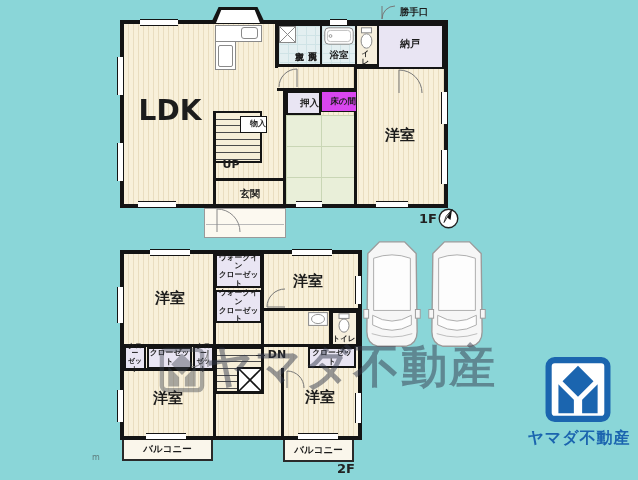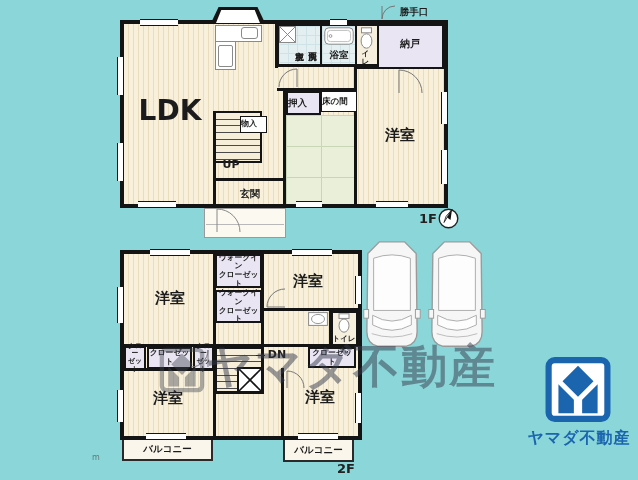--- a/index.html
+++ b/index.html
@@ -15,21 +15,21 @@
     linear-gradient(#c9d6b5 1px,transparent 1px),
     linear-gradient(90deg,#c9d6b5 1px,transparent 1px),#e9efd9;
     background-size:35px 31px;}
   .wet{background:
     linear-gradient(#cfe3e6 1px,transparent 1px),
     linear-gradient(90deg,#cfe3e6 1px,transparent 1px),#e3eff1;
     background-size:9px 9px;}
   .lav{background:#e9e5f3;}
 
   .box{position:absolute;border:2.5px solid #141414;box-sizing:border-box;
-    display:flex;align-items:center;justify-content:flex-start;
+    display:flex;align-items:center;justify-content:flex-end;
     font-weight:700;color:#1c1c1c;white-space:pre-line;text-align:center;line-height:1.12;}
   .lbl{position:absolute;font-weight:700;color:#1c1c1c;text-align:center;
     white-space:pre-line;line-height:1.15;display:flex;align-items:center;justify-content:center;}
   .vtext{writing-mode:vertical-rl;text-orientation:upright;letter-spacing:0px;}
 
   .win-h{position:absolute;background:#fff;border-top:1.4px solid #141414;border-bottom:1.4px solid #141414;box-sizing:border-box;z-index:6;}
   .win-v{position:absolute;background:#fff;border-left:1.4px solid #141414;border-right:1.4px solid #141414;box-sizing:border-box;z-index:6;}
 
   .stairs{position:absolute;border:2.5px solid #141414;box-sizing:border-box;
     background:repeating-linear-gradient(180deg,#f6eed8 0 5.5px,#4a4a4a 5.5px 6.7px);}
@@ -73,21 +73,21 @@
 
   <div class="stairs" style="left:214px;top:111px;width:48px;height:52px;z-index:3;"></div>
   <div class="box" style="left:240px;top:116px;width:27px;height:17px;background:#fff;border-width:1.5px;font-size:8px;z-index:5;">
     <span>物入</span>
   </div>
   <div class="lbl" style="left:214px;top:158px;width:34px;height:14px;font-size:11px;z-index:5;">UP</div>
 
   <div class="box lav" style="left:286px;top:91px;width:35px;height:24px;font-size:9.5px;z-index:4;">
     <span>押入</span>
   </div>
-  <div class="box" style="left:321px;top:91px;width:36px;height:21px;background:#ffffff;border-width:1.5px;font-size:8.5px;z-index:4;">
+  <div class="box" style="left:321px;top:91px;width:36px;height:21px;background:#d946ef;border-width:1.5px;font-size:8.5px;z-index:4;">
     <span>床の間</span>
   </div>
 
   <div class="room tatami" style="left:286px;top:115px;width:69px;height:89px;z-index:2;"></div>
 
   <div class="lbl" style="left:138px;top:98px;width:64px;height:26px;font-size:28px;z-index:5;">LDK</div>
   <div class="lbl" style="left:378px;top:127px;width:44px;height:18px;font-size:15px;z-index:5;">洋室</div>
   <div class="lbl" style="left:390px;top:37px;width:40px;height:13px;font-size:10px;z-index:5;">納戸</div>
   <div class="lbl" style="left:322px;top:49px;width:34px;height:12px;font-size:9.5px;z-index:5;">浴室</div>
   <div class="lbl vtext" style="left:293px;top:26px;width:12px;height:38px;font-size:8.5px;z-index:5;">脱衣室</div>

